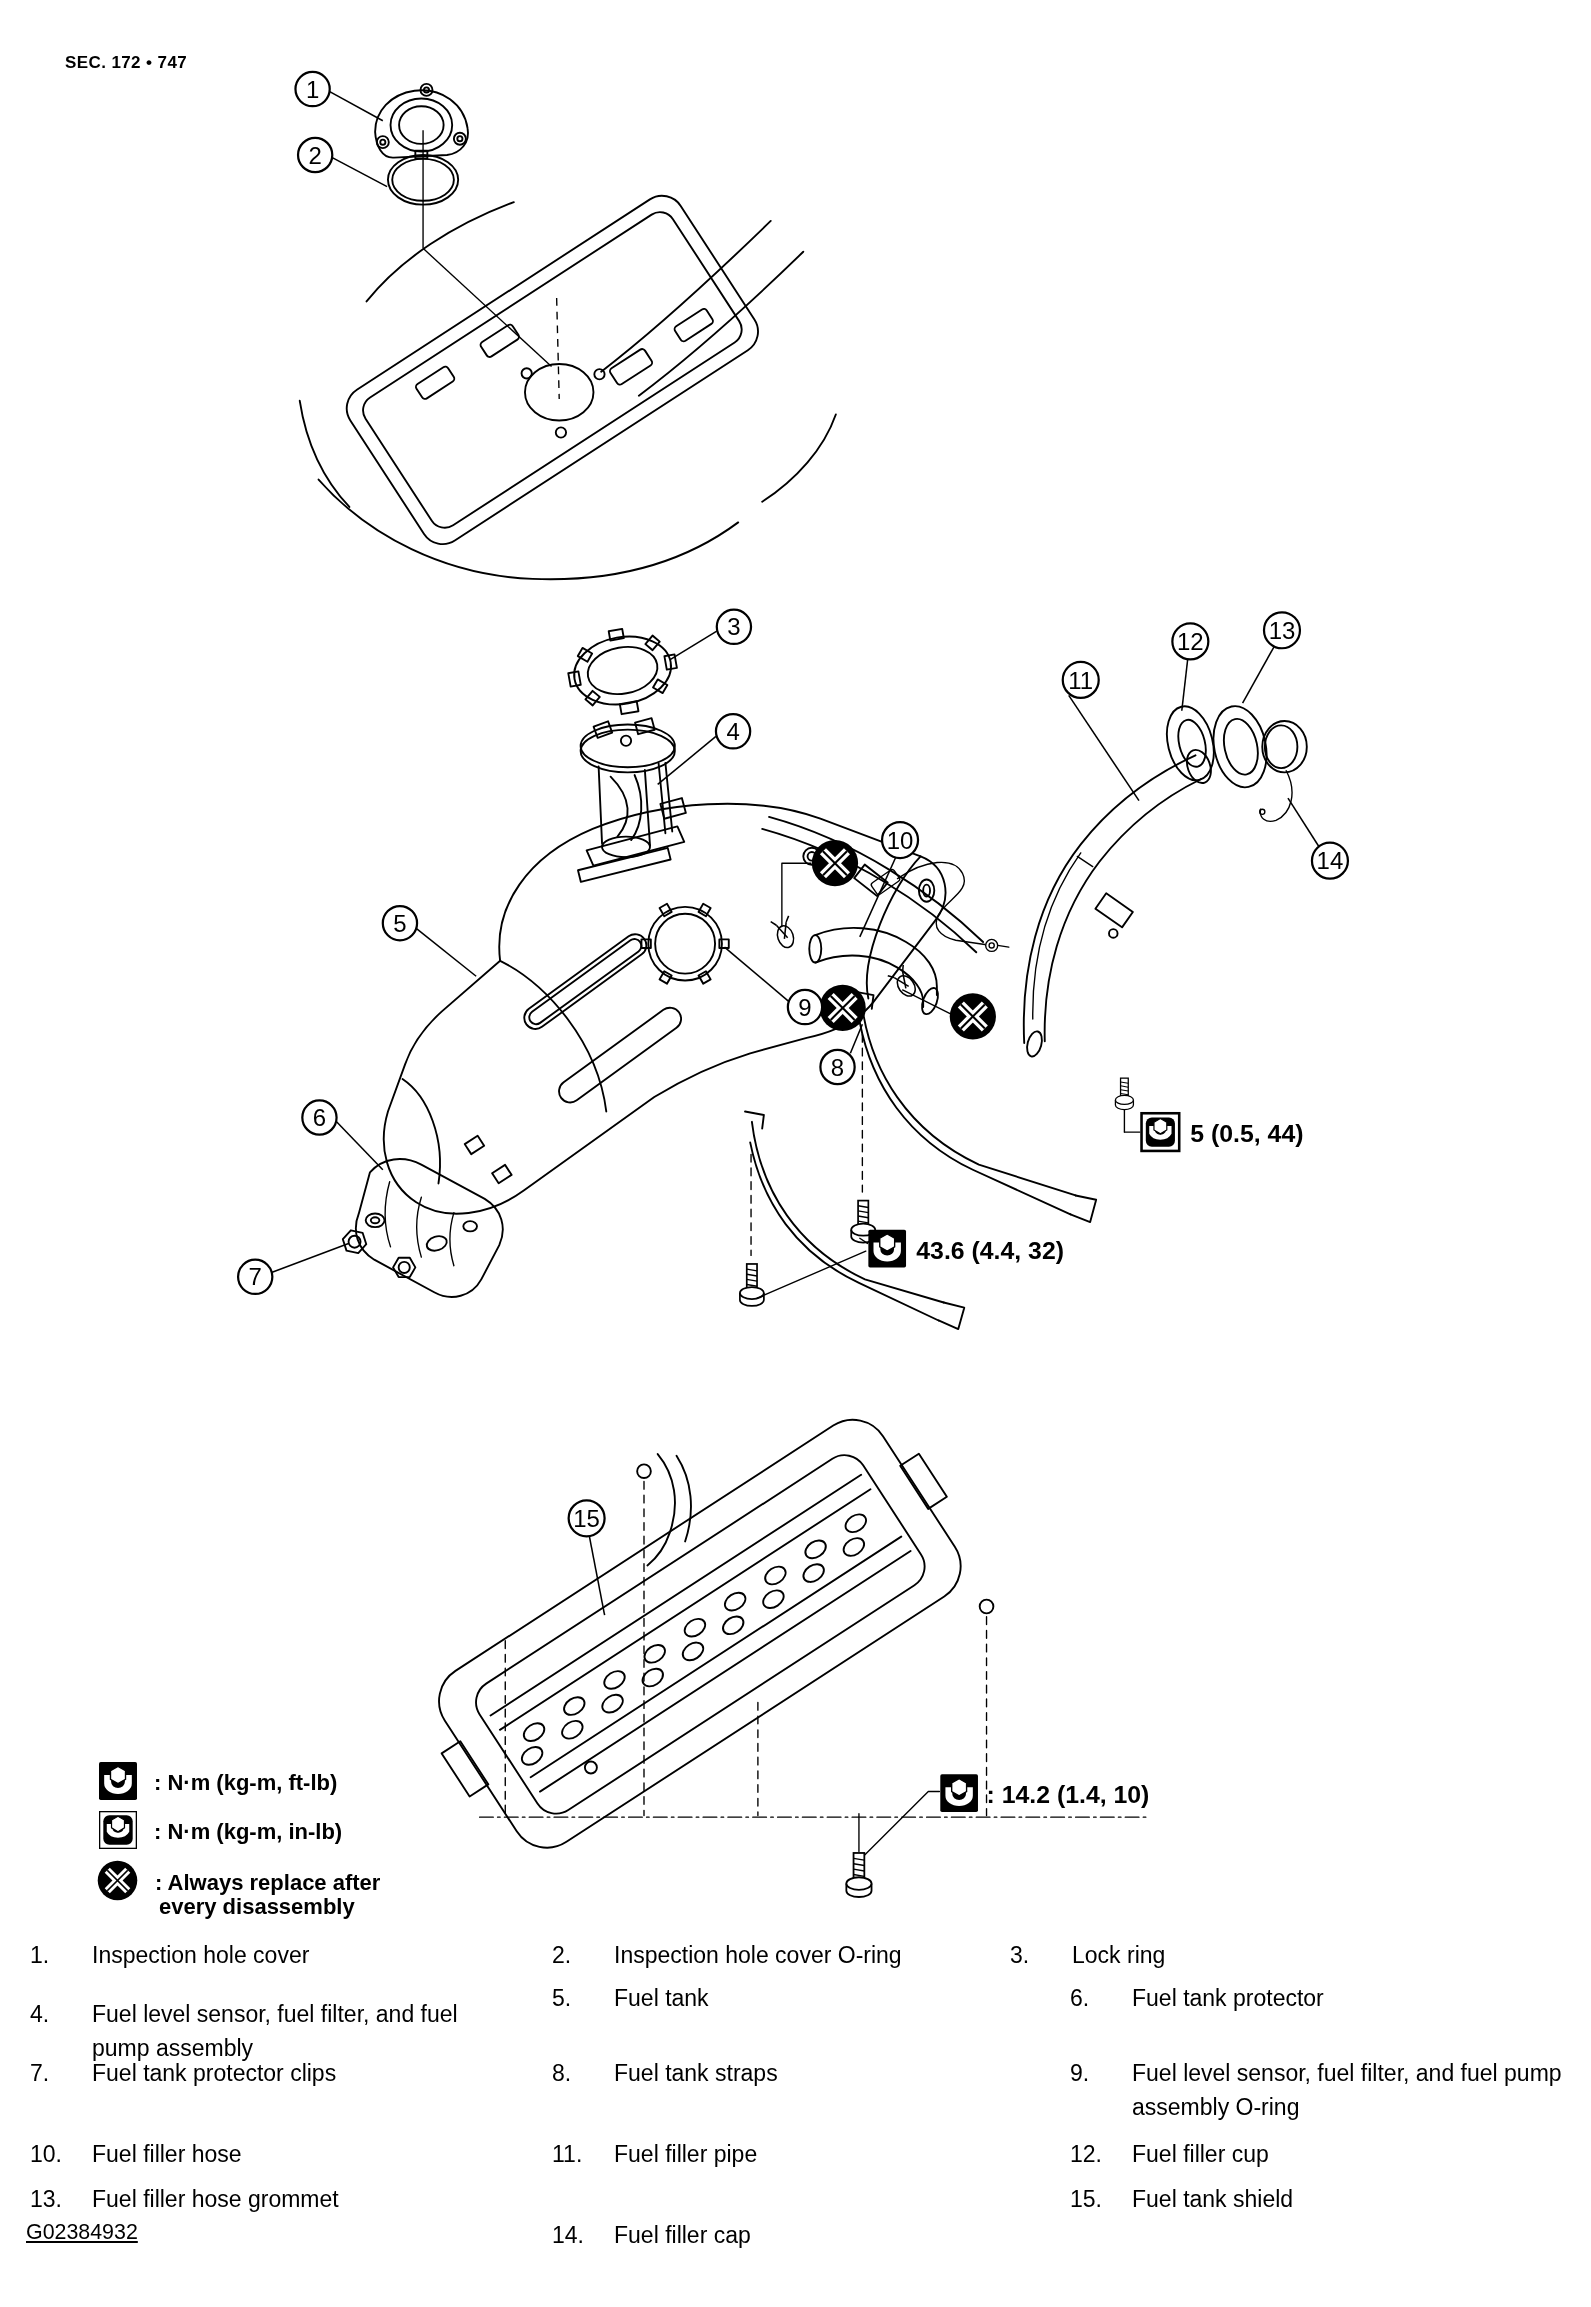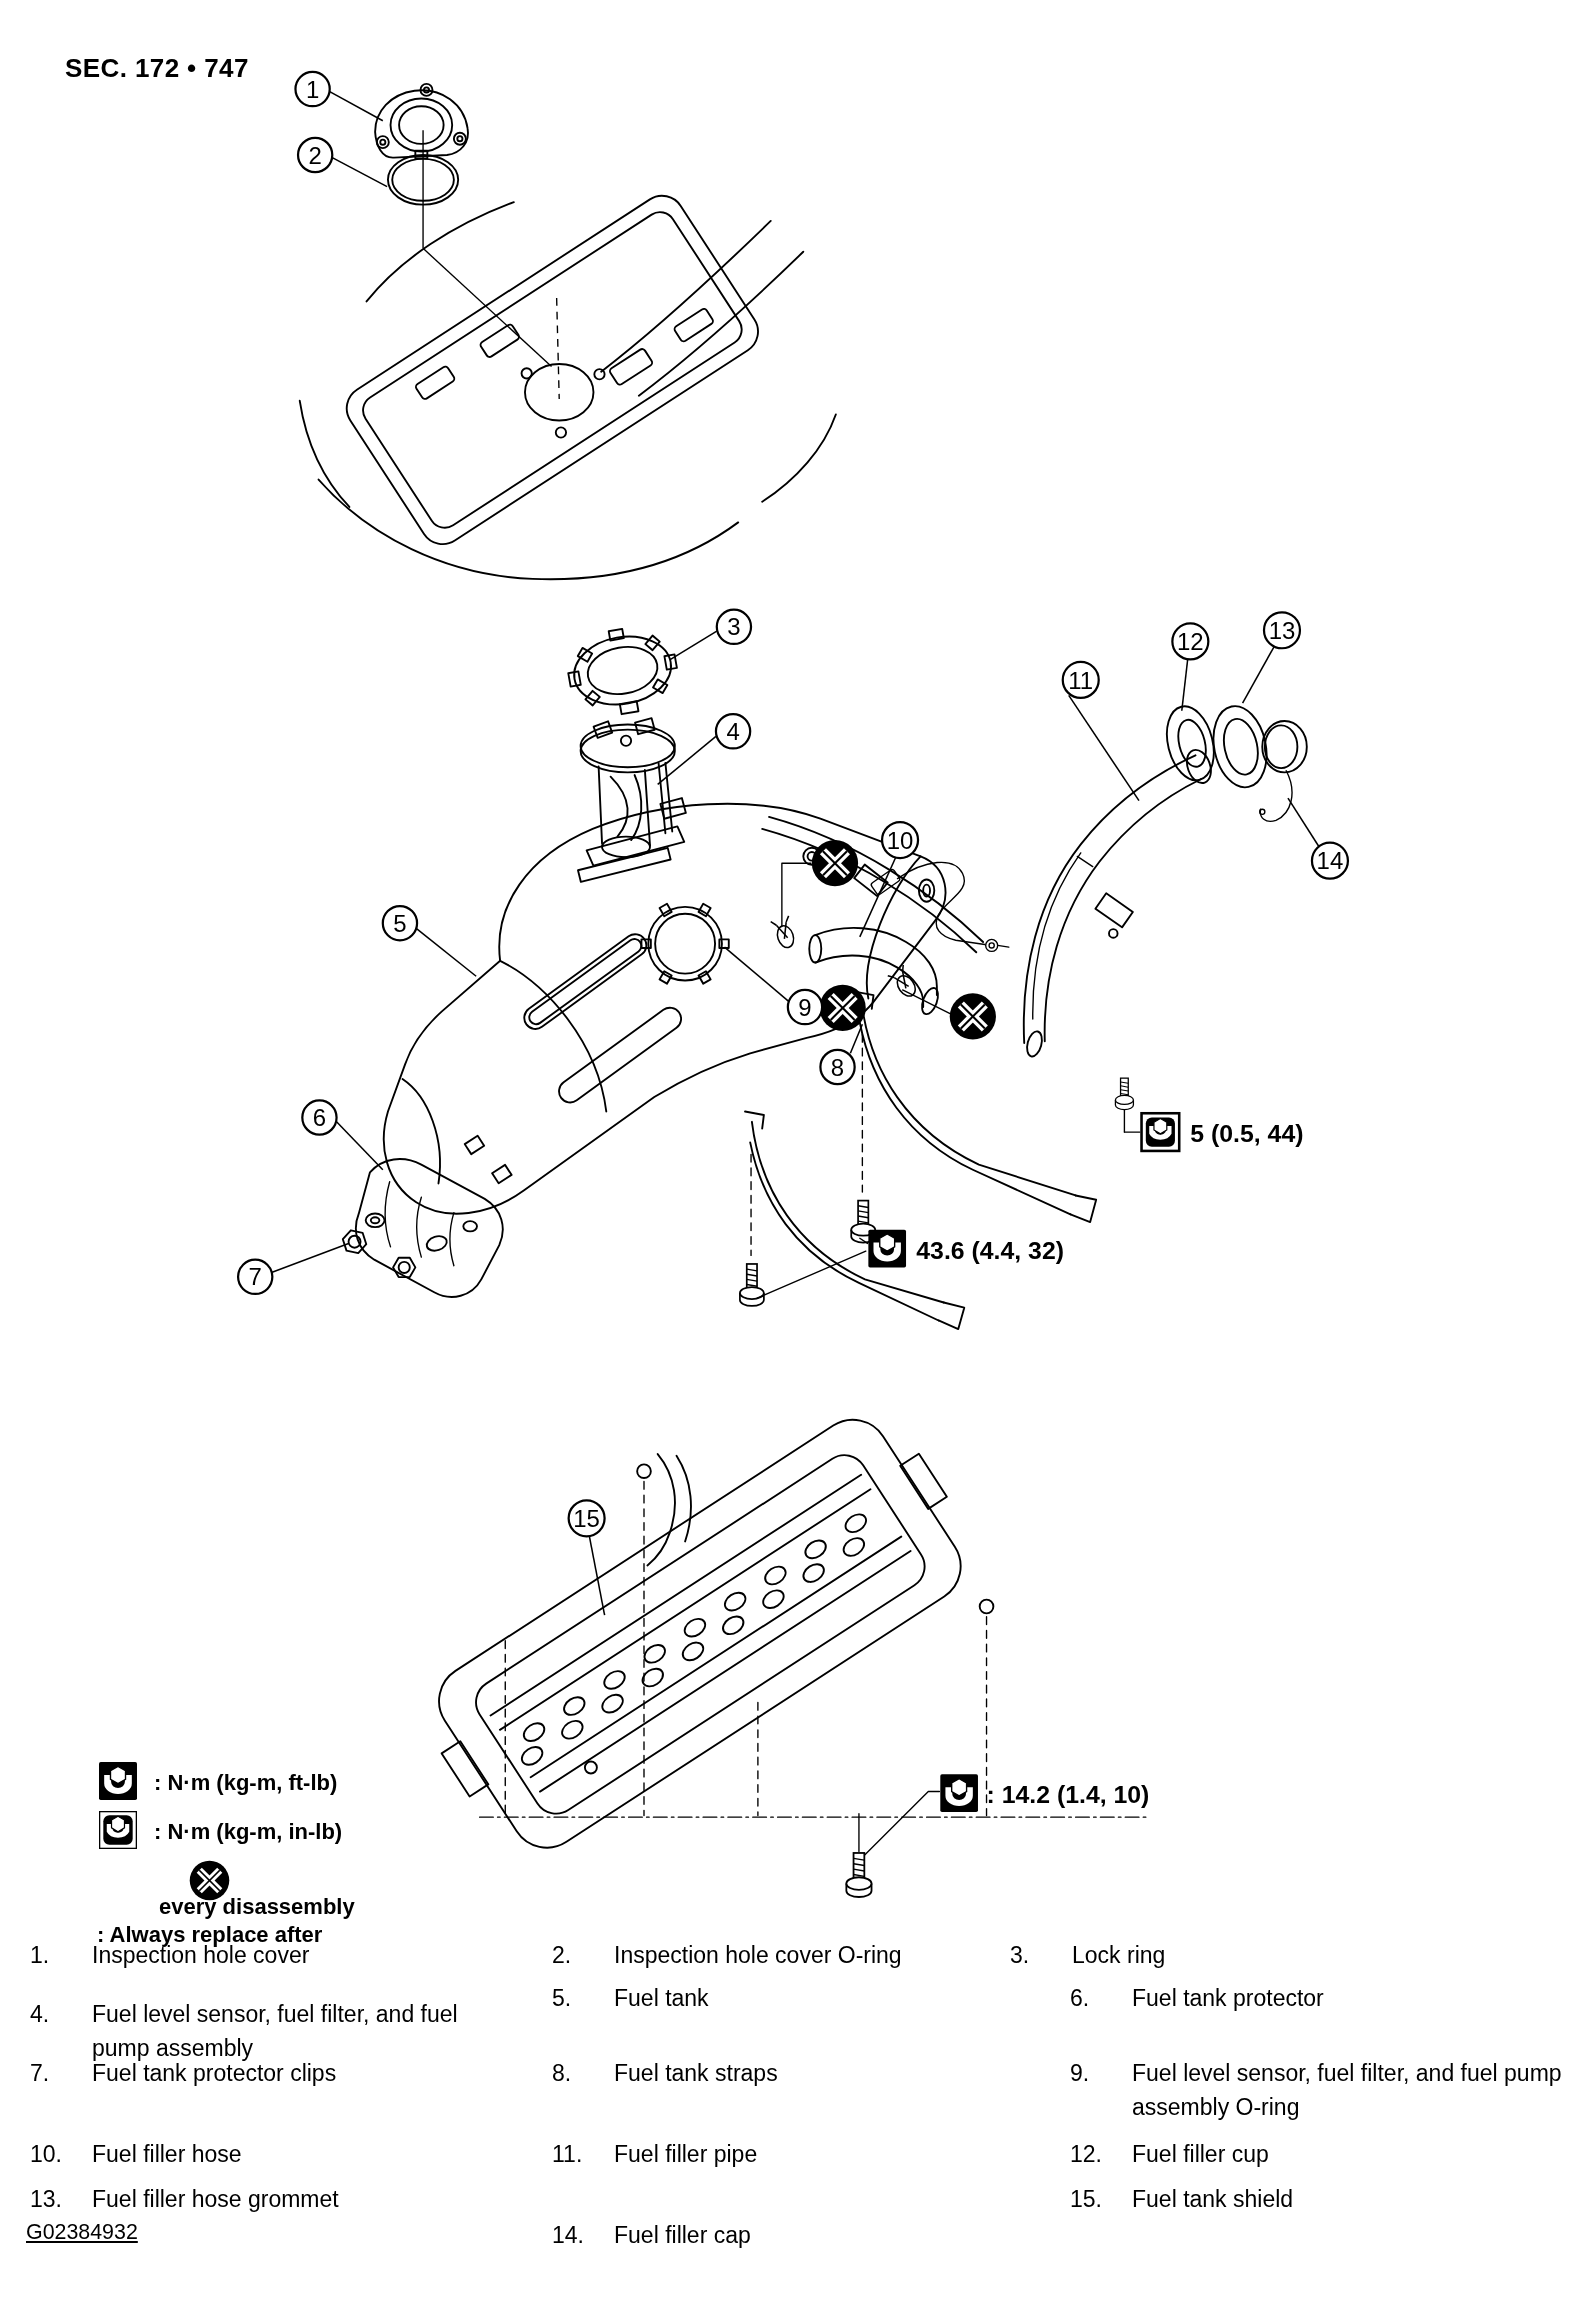--- a/index.html
+++ b/index.html
@@ -15,21 +15,21 @@
     fill:none;stroke:#000;stroke-width:2.2;stroke-linecap:round;stroke-linejoin:round;
   }
   .thin path,.thin line,.thin circle,.thin rect,.thin ellipse,
   path.thin,line.thin,circle.thin,rect.thin,ellipse.thin{stroke-width:1.6;}
   .leader{stroke:#000;stroke-width:1.8;fill:none;}
   .dash{stroke-dasharray:9 7;}
   .dashtick{stroke-dasharray:16 5 3 5;}
   .co circle{fill:#fff;stroke:#000;stroke-width:2.6;}
   .co text{font-size:28px;fill:#000;text-anchor:middle;font-family:"Liberation Sans","DejaVu Sans",sans-serif;}
   .torq{font-size:29px;font-weight:700;fill:#000;font-family:"Liberation Sans","DejaVu Sans",sans-serif;}
-  .title{position:absolute;left:65px;top:53px;font-size:26px;font-weight:700;letter-spacing:0.4px;}
+  .title{position:absolute;left:65px;top:53px;font-size:17px;font-weight:700;letter-spacing:0.4px;}
   .legend-row{position:absolute;display:flex;align-items:center;gap:17px;}
   .legend-text{font-size:22px;font-weight:700;padding-top:4.3px;white-space:nowrap;}
   .legend-text2{position:absolute;left:159px;top:1894px;font-size:22px;font-weight:700;white-space:nowrap;}
   .pl-item{position:absolute;font-size:23px;line-height:34px;}
   .pnum{display:inline-block;width:62px;vertical-align:top;}
   .plabel{display:inline-block;vertical-align:top;}
   .w1{width:421px;} .w2{width:445px;} .w3{width:456px;}
   .gcode{position:absolute;left:26px;top:2220px;font-size:21.4px;font-weight:400;text-decoration:underline;}
 </style>
 </head>
@@ -432,21 +432,21 @@
         <use href="#wrenchS"></use>
       </svg>
     <span class="legend-text">: N·m (kg-m, ft-lb)</span>
   </div>
   <div class="legend-row" style="left:99px;top:1811px;">
     <svg width="38" height="38" viewBox="0 0 44 44">
         <use href="#wrenchO"></use>
       </svg>
     <span class="legend-text">: N·m (kg-m, in-lb)</span>
   </div>
-  <div class="legend-row" style="left:97px;top:1860px;flex-direction:column;">
+  <div class="legend-row" style="left:97px;top:1860px;">
     <svg width="41" height="41" viewBox="-28 -28 56 56">
         <use href="#xsym"></use>
       </svg>
     <span class="legend-text">: Always replace after</span>
   </div>
   <div class="legend-text2">every disassembly</div>
 
   <div class="pl-item" style="left:30px;top:1938px;"><span class="pnum">1.</span><span class="plabel w1">Inspection hole cover</span></div>
   <div class="pl-item" style="left:552px;top:1938px;"><span class="pnum">2.</span><span class="plabel w2">Inspection hole cover O-ring</span></div>
   <div class="pl-item" style="left:1010px;top:1938px;"><span class="pnum">3.</span><span class="plabel w3">Lock ring</span></div>

